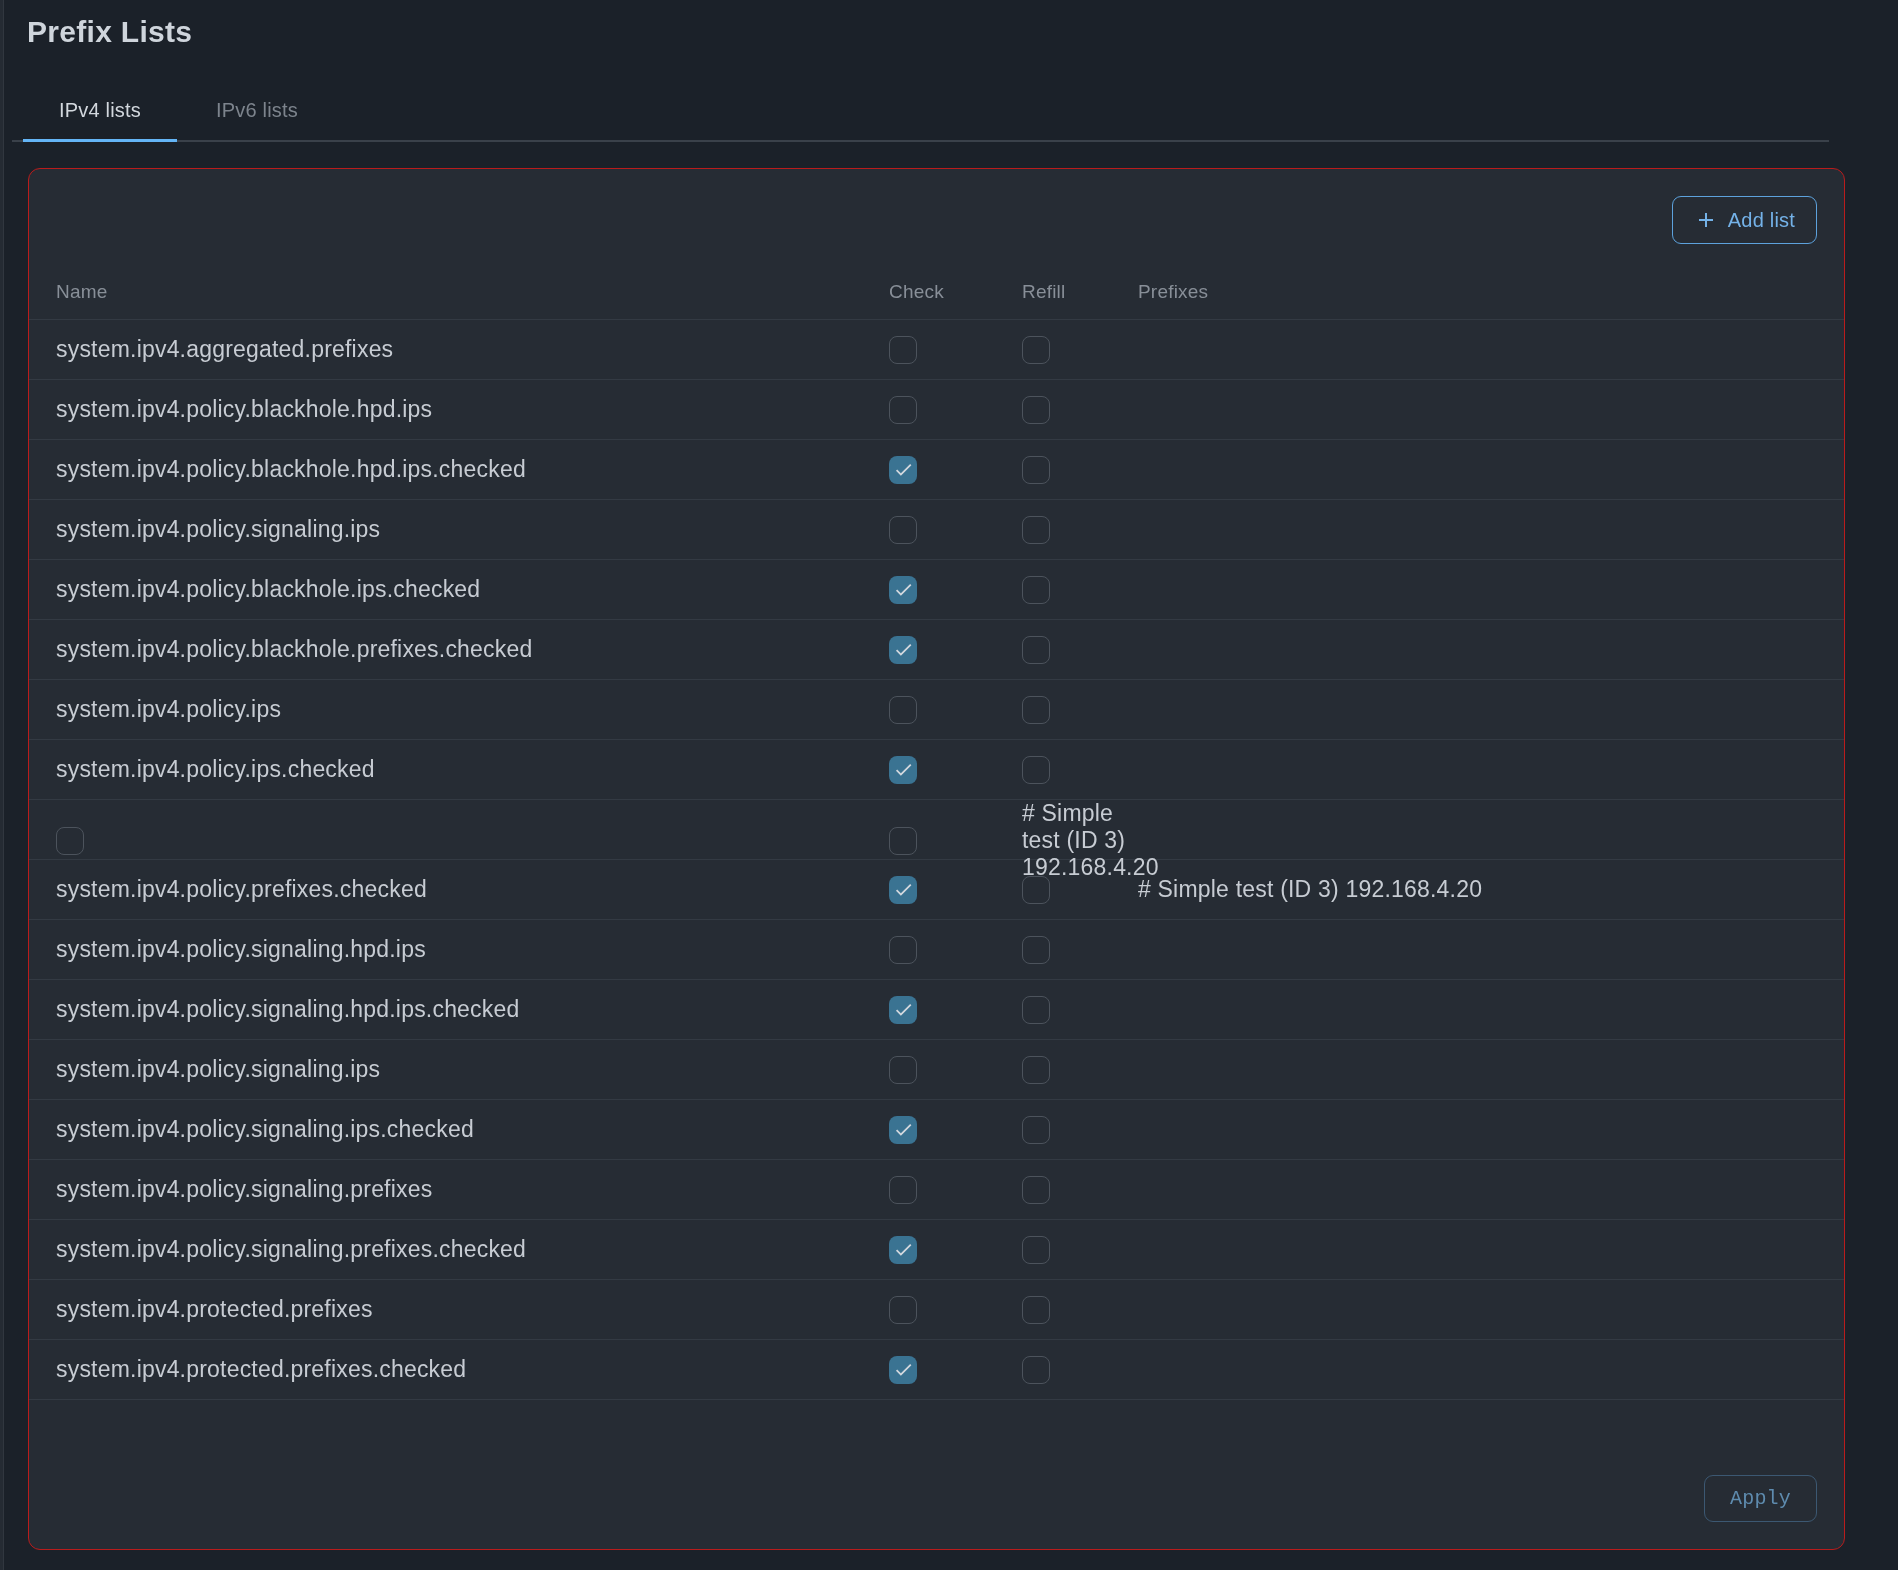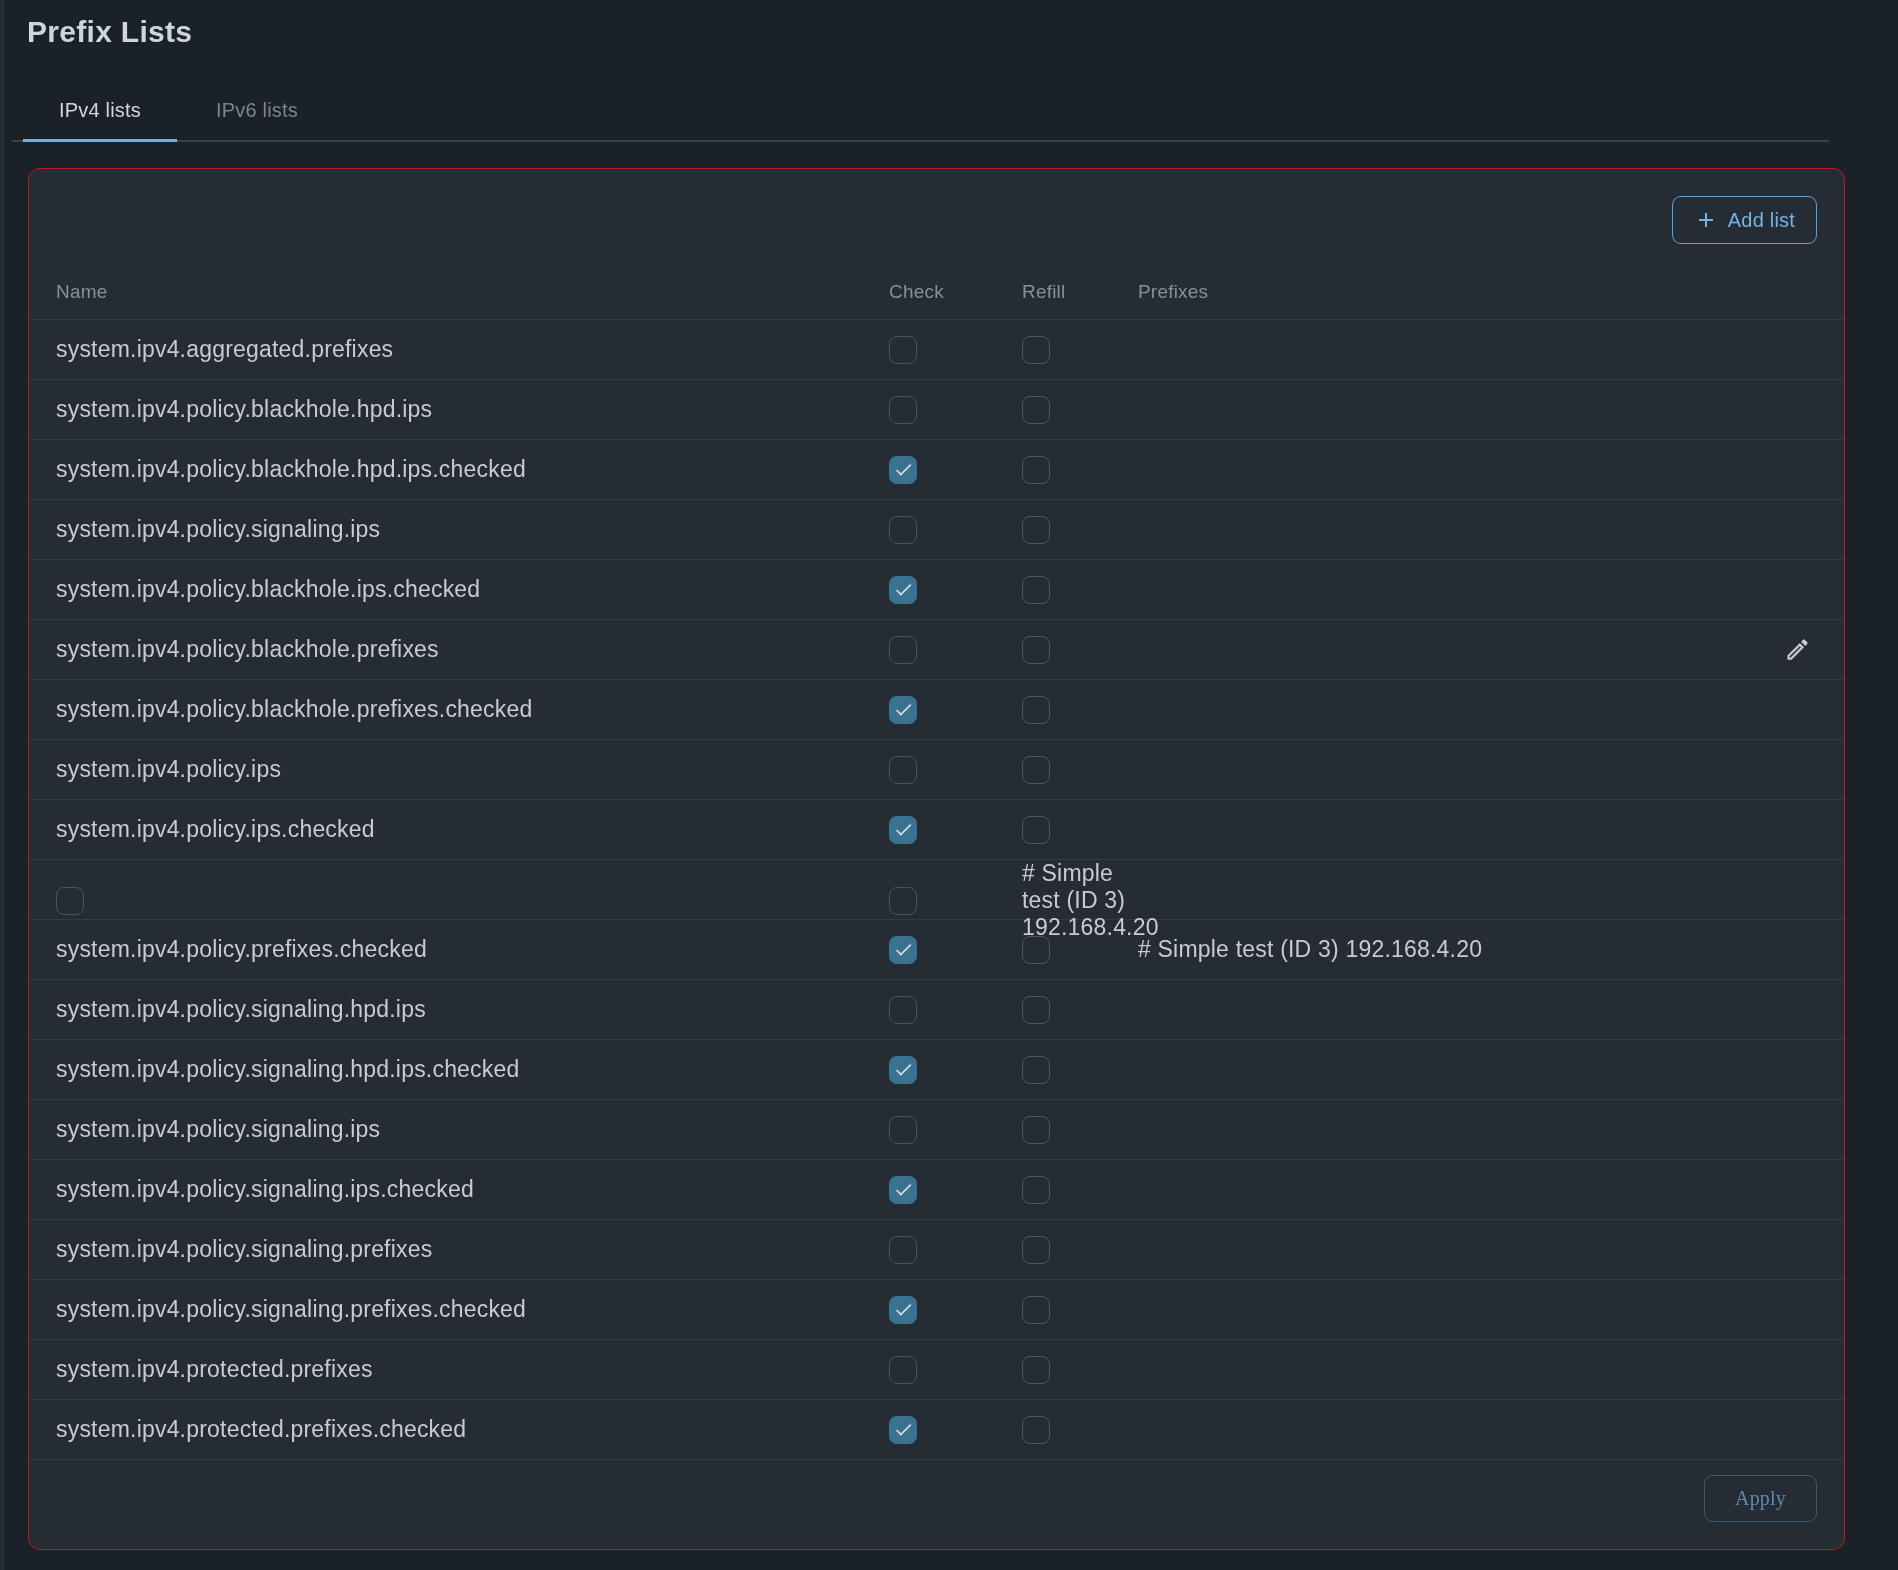--- a/index.html
+++ b/index.html
@@ -53,21 +53,21 @@
   }
   .checkbox.checked{border:none;background:var(--checked);}
   .checkbox .tick{display:none;width:21px;height:21px;fill:#d3d8de;}
   .checkbox.checked .tick{display:block;}
   .edit-wrap{display:flex;justify-content:flex-start;}
   .pencil{width:27px;height:27px;fill:#c6cbd1;visibility:hidden;cursor:pointer;}
   .row.editable .pencil{visibility:visible;}
   .footer{margin-top:auto;display:flex;justify-content:flex-end;padding:0 27px 27px;}
   .apply-btn{
     width:113px;height:47px;border:1px solid #3c5872;border-radius:9px;
-    background:transparent;color:#5e8bae;font-size:20px;font-family:Liberation Serif, serif;letter-spacing:.2px;cursor:default;
+    background:transparent;color:#5e8bae;font-size:20px;font-family:Liberation Mono, monospace;letter-spacing:.2px;cursor:default;
   }
 </style>
 </head>
 <body>
 
 <div class="left-strip"></div>
 
 <h1 class="title">Prefix Lists</h1>
 
 <div class="tabs">
@@ -190,39 +190,20 @@
         
       </span>
     </div>
     <div class="cell-prefixes"></div>
     <div class="edit-wrap">
       <svg class="pencil" viewBox="0 0 24 24">
             <path d="M14.06 9.02l.92.92L5.92 19H5v-.92l9.06-9.06M17.66 3c-.25 0-.51.1-.7.29l-1.83 1.83 3.75 3.75 1.83-1.83c.39-.39.39-1.02 0-1.41l-2.34-2.34c-.2-.2-.45-.29-.71-.29zm-3.6 3.19L3 17.25V21h3.75L17.81 9.94l-3.75-3.75z"></path>
           </svg>
     </div>
   </div>
-      <div class="row editable">
-    <div class="cell-name">system.ipv4.policy.blackhole.prefixes</div>
-    <div>
-      <span class="checkbox">
-        
-      </span>
-    </div>
-    <div>
-      <span class="checkbox">
-        
-      </span>
-    </div>
-    <div class="cell-prefixes"></div>
-    <div class="edit-wrap">
-      <svg class="pencil" viewBox="0 0 24 24">
-            <path d="M14.06 9.02l.92.92L5.92 19H5v-.92l9.06-9.06M17.66 3c-.25 0-.51.1-.7.29l-1.83 1.83 3.75 3.75 1.83-1.83c.39-.39.39-1.02 0-1.41l-2.34-2.34c-.2-.2-.45-.29-.71-.29zm-3.6 3.19L3 17.25V21h3.75L17.81 9.94l-3.75-3.75z"></path>
-          </svg>
-    </div>
-  </div>
       <div class="row">
     <div class="cell-name">system.ipv4.policy.blackhole.prefixes.checked</div>
     <div>
       <span class="checkbox checked">
         <svg class="tick" viewBox="0 0 24 24">
               <path d="M9 16.2 4.8 12l-1.4 1.4L9 19 21 7l-1.4-1.4z"></path>
             </svg>
       </span>
     </div>
     <div>

